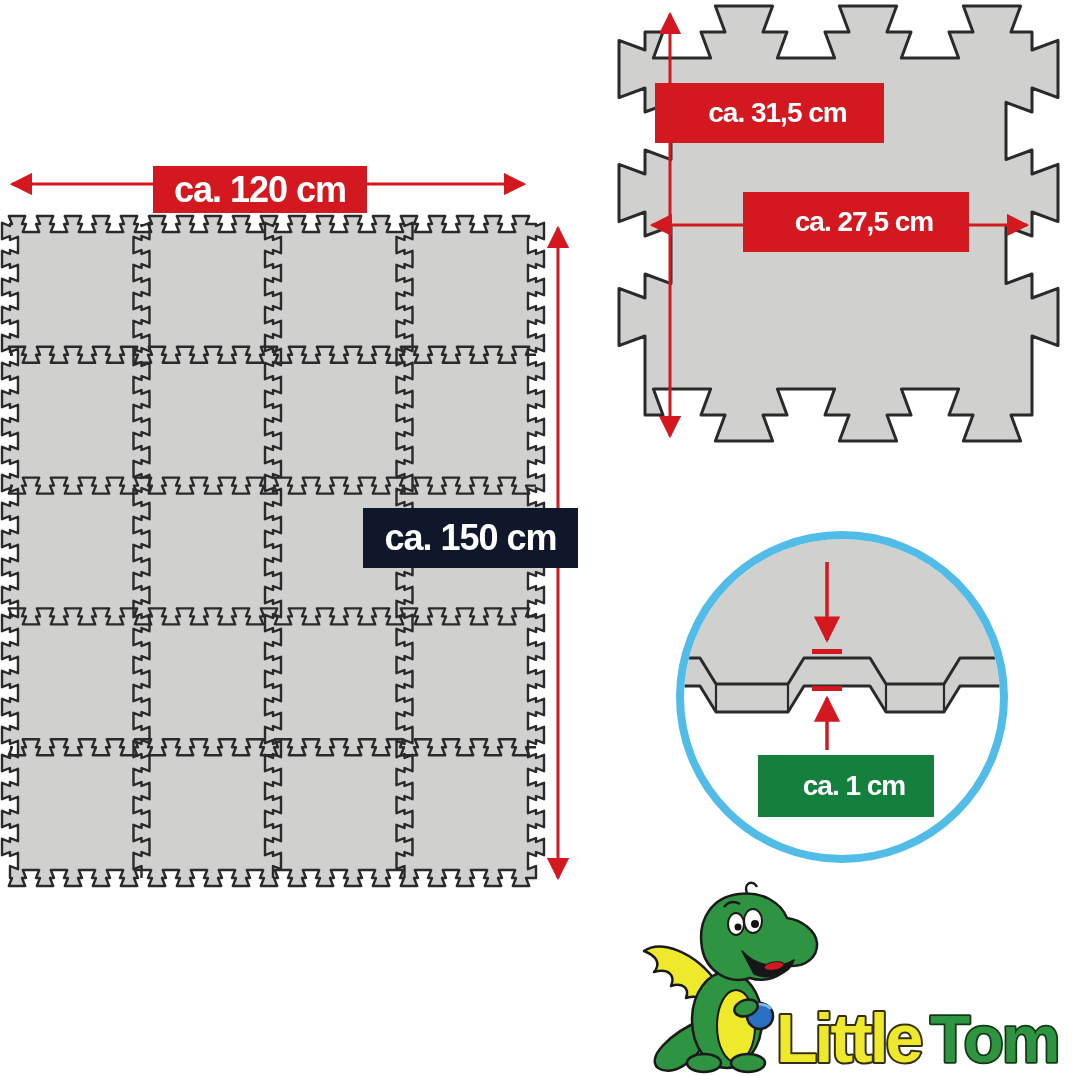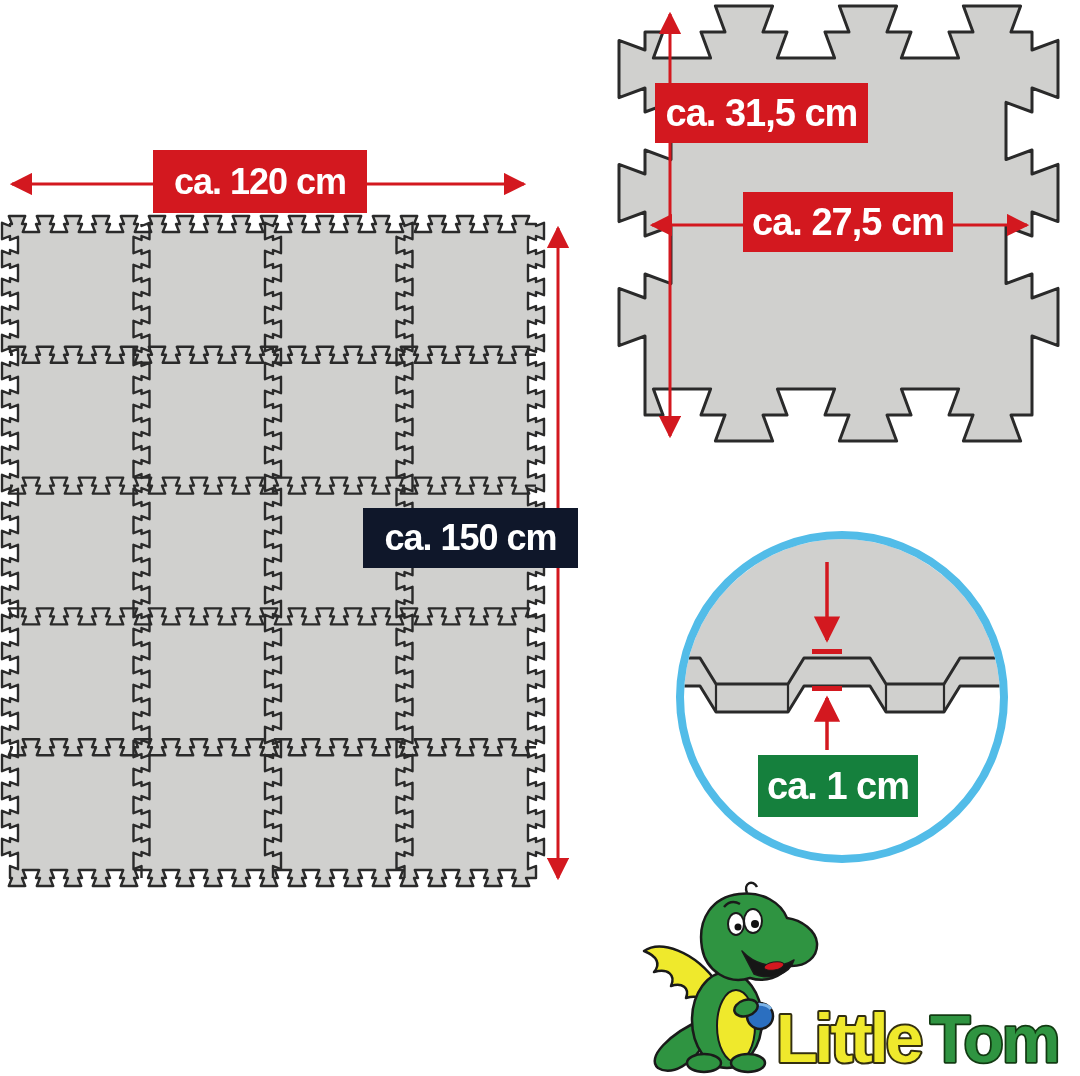--- a/index.html
+++ b/index.html
@@ -7,21 +7,21 @@
     position:relative; width:1080px; height:1076px; overflow:hidden;
     background:#ffffff; font-family:"Liberation Sans", sans-serif;
   }
   #scene { position:absolute; left:0; top:0; z-index:1; }
   .red-label {
     position:absolute; z-index:5;
     display:flex; align-items:center; justify-content:center;
     color:#ffffff; font-weight:bold; font-size:36px; letter-spacing:-1px;
     white-space:nowrap;
   }
-  .red-label.sm { font-size:38px; }
+  .red-label.sm { font-size:28px;padding-left:16px; }
 </style>
 </head>
 <body>
 
 <div class="canvas">
 
   <svg id="scene" width="1080" height="1076" viewBox="0 0 1080 1076">
       <g stroke="#2a2a2a" stroke-width="2.4" stroke-linejoin="round">
         <path d="M10.0,224.0 L12.0,224.0 L8.8,216.0 L25.2,216.0 L22.0,224.0 L26.0,224.0 L22.8,232.0 L39.2,232.0 L36.0,224.0 L40.0,224.0 L36.8,216.0 L53.2,216.0 L50.0,224.0 L54.0,224.0 L50.8,232.0 L67.2,232.0 L64.0,224.0 L68.0,224.0 L64.8,216.0 L81.2,216.0 L78.0,224.0 L82.0,224.0 L78.8,232.0 L95.2,232.0 L92.0,224.0 L96.0,224.0 L92.8,216.0 L109.2,216.0 L106.0,224.0 L110.0,224.0 L106.8,232.0 L123.2,232.0 L120.0,224.0 L124.0,224.0 L120.8,216.0 L137.2,216.0 L134.0,224.0 L138.0,224.0 L134.8,232.0 L151.2,232.0 L148.0,224.0 L152.0,224.0 L148.8,216.0 L165.2,216.0 L162.0,224.0 L166.0,224.0 L162.8,232.0 L179.2,232.0 L176.0,224.0 L180.0,224.0 L176.8,216.0 L193.2,216.0 L190.0,224.0 L194.0,224.0 L190.8,232.0 L207.2,232.0 L204.0,224.0 L208.0,224.0 L204.8,216.0 L221.2,216.0 L218.0,224.0 L222.0,224.0 L218.8,232.0 L235.2,232.0 L232.0,224.0 L236.0,224.0 L232.8,216.0 L249.2,216.0 L246.0,224.0 L250.0,224.0 L246.8,232.0 L263.2,232.0 L260.0,224.0 L264.0,224.0 L260.8,216.0 L277.2,216.0 L274.0,224.0 L278.0,224.0 L274.8,232.0 L291.2,232.0 L288.0,224.0 L292.0,224.0 L288.8,216.0 L305.2,216.0 L302.0,224.0 L306.0,224.0 L302.8,232.0 L319.2,232.0 L316.0,224.0 L320.0,224.0 L316.8,216.0 L333.2,216.0 L330.0,224.0 L334.0,224.0 L330.8,232.0 L347.2,232.0 L344.0,224.0 L348.0,224.0 L344.8,216.0 L361.2,216.0 L358.0,224.0 L362.0,224.0 L358.8,232.0 L375.2,232.0 L372.0,224.0 L376.0,224.0 L372.8,216.0 L389.2,216.0 L386.0,224.0 L390.0,224.0 L386.8,232.0 L403.2,232.0 L400.0,224.0 L404.0,224.0 L400.8,216.0 L417.2,216.0 L414.0,224.0 L418.0,224.0 L414.8,232.0 L431.2,232.0 L428.0,224.0 L432.0,224.0 L428.8,216.0 L445.2,216.0 L442.0,224.0 L446.0,224.0 L442.8,232.0 L459.2,232.0 L456.0,224.0 L460.0,224.0 L456.8,216.0 L473.2,216.0 L470.0,224.0 L474.0,224.0 L470.8,232.0 L487.2,232.0 L484.0,224.0 L488.0,224.0 L484.8,216.0 L501.2,216.0 L498.0,224.0 L502.0,224.0 L498.8,232.0 L515.2,232.0 L512.0,224.0 L516.0,224.0 L512.8,216.0 L529.2,216.0 L526.0,224.0 L536.0,224.0 L536.0,224.0 L536.0,226.0 L544.0,222.8 L544.0,239.2 L536.0,236.0 L536.0,240.0 L528.0,236.8 L528.0,253.2 L536.0,250.0 L536.0,254.0 L544.0,250.8 L544.0,267.2 L536.0,264.0 L536.0,268.0 L528.0,264.8 L528.0,281.2 L536.0,278.0 L536.0,282.0 L544.0,278.8 L544.0,295.2 L536.0,292.0 L536.0,296.0 L528.0,292.8 L528.0,309.2 L536.0,306.0 L536.0,310.0 L544.0,306.8 L544.0,323.2 L536.0,320.0 L536.0,324.0 L528.0,320.8 L528.0,337.2 L536.0,334.0 L536.0,338.0 L544.0,334.8 L544.0,351.2 L536.0,348.0 L536.0,352.0 L528.0,348.8 L528.0,365.2 L536.0,362.0 L536.0,366.0 L544.0,362.8 L544.0,379.2 L536.0,376.0 L536.0,380.0 L528.0,376.8 L528.0,393.2 L536.0,390.0 L536.0,394.0 L544.0,390.8 L544.0,407.2 L536.0,404.0 L536.0,408.0 L528.0,404.8 L528.0,421.2 L536.0,418.0 L536.0,422.0 L544.0,418.8 L544.0,435.2 L536.0,432.0 L536.0,436.0 L528.0,432.8 L528.0,449.2 L536.0,446.0 L536.0,450.0 L544.0,446.8 L544.0,463.2 L536.0,460.0 L536.0,464.0 L528.0,460.8 L528.0,477.2 L536.0,474.0 L536.0,478.0 L544.0,474.8 L544.0,491.2 L536.0,488.0 L536.0,492.0 L528.0,488.8 L528.0,505.2 L536.0,502.0 L536.0,506.0 L544.0,502.8 L544.0,519.2 L536.0,516.0 L536.0,520.0 L528.0,516.8 L528.0,533.2 L536.0,530.0 L536.0,534.0 L544.0,530.8 L544.0,547.2 L536.0,544.0 L536.0,548.0 L528.0,544.8 L528.0,561.2 L536.0,558.0 L536.0,562.0 L544.0,558.8 L544.0,575.2 L536.0,572.0 L536.0,576.0 L528.0,572.8 L528.0,589.2 L536.0,586.0 L536.0,590.0 L544.0,586.8 L544.0,603.2 L536.0,600.0 L536.0,604.0 L528.0,600.8 L528.0,617.2 L536.0,614.0 L536.0,618.0 L544.0,614.8 L544.0,631.2 L536.0,628.0 L536.0,632.0 L528.0,628.8 L528.0,645.2 L536.0,642.0 L536.0,646.0 L544.0,642.8 L544.0,659.2 L536.0,656.0 L536.0,660.0 L528.0,656.8 L528.0,673.2 L536.0,670.0 L536.0,674.0 L544.0,670.8 L544.0,687.2 L536.0,684.0 L536.0,688.0 L528.0,684.8 L528.0,701.2 L536.0,698.0 L536.0,702.0 L544.0,698.8 L544.0,715.2 L536.0,712.0 L536.0,716.0 L528.0,712.8 L528.0,729.2 L536.0,726.0 L536.0,730.0 L544.0,726.8 L544.0,743.2 L536.0,740.0 L536.0,744.0 L528.0,740.8 L528.0,757.2 L536.0,754.0 L536.0,758.0 L544.0,754.8 L544.0,771.2 L536.0,768.0 L536.0,772.0 L528.0,768.8 L528.0,785.2 L536.0,782.0 L536.0,786.0 L544.0,782.8 L544.0,799.2 L536.0,796.0 L536.0,800.0 L528.0,796.8 L528.0,813.2 L536.0,810.0 L536.0,814.0 L544.0,810.8 L544.0,827.2 L536.0,824.0 L536.0,828.0 L528.0,824.8 L528.0,841.2 L536.0,838.0 L536.0,842.0 L544.0,838.8 L544.0,855.2 L536.0,852.0 L536.0,856.0 L528.0,852.8 L528.0,869.2 L536.0,866.0 L536.0,878.0 L536.0,878.0 L526.0,878.0 L529.2,886.0 L512.8,886.0 L516.0,878.0 L512.0,878.0 L515.2,870.0 L498.8,870.0 L502.0,878.0 L498.0,878.0 L501.2,886.0 L484.8,886.0 L488.0,878.0 L484.0,878.0 L487.2,870.0 L470.8,870.0 L474.0,878.0 L470.0,878.0 L473.2,886.0 L456.8,886.0 L460.0,878.0 L456.0,878.0 L459.2,870.0 L442.8,870.0 L446.0,878.0 L442.0,878.0 L445.2,886.0 L428.8,886.0 L432.0,878.0 L428.0,878.0 L431.2,870.0 L414.8,870.0 L418.0,878.0 L414.0,878.0 L417.2,886.0 L400.8,886.0 L404.0,878.0 L400.0,878.0 L403.2,870.0 L386.8,870.0 L390.0,878.0 L386.0,878.0 L389.2,886.0 L372.8,886.0 L376.0,878.0 L372.0,878.0 L375.2,870.0 L358.8,870.0 L362.0,878.0 L358.0,878.0 L361.2,886.0 L344.8,886.0 L348.0,878.0 L344.0,878.0 L347.2,870.0 L330.8,870.0 L334.0,878.0 L330.0,878.0 L333.2,886.0 L316.8,886.0 L320.0,878.0 L316.0,878.0 L319.2,870.0 L302.8,870.0 L306.0,878.0 L302.0,878.0 L305.2,886.0 L288.8,886.0 L292.0,878.0 L288.0,878.0 L291.2,870.0 L274.8,870.0 L278.0,878.0 L274.0,878.0 L277.2,886.0 L260.8,886.0 L264.0,878.0 L260.0,878.0 L263.2,870.0 L246.8,870.0 L250.0,878.0 L246.0,878.0 L249.2,886.0 L232.8,886.0 L236.0,878.0 L232.0,878.0 L235.2,870.0 L218.8,870.0 L222.0,878.0 L218.0,878.0 L221.2,886.0 L204.8,886.0 L208.0,878.0 L204.0,878.0 L207.2,870.0 L190.8,870.0 L194.0,878.0 L190.0,878.0 L193.2,886.0 L176.8,886.0 L180.0,878.0 L176.0,878.0 L179.2,870.0 L162.8,870.0 L166.0,878.0 L162.0,878.0 L165.2,886.0 L148.8,886.0 L152.0,878.0 L148.0,878.0 L151.2,870.0 L134.8,870.0 L138.0,878.0 L134.0,878.0 L137.2,886.0 L120.8,886.0 L124.0,878.0 L120.0,878.0 L123.2,870.0 L106.8,870.0 L110.0,878.0 L106.0,878.0 L109.2,886.0 L92.8,886.0 L96.0,878.0 L92.0,878.0 L95.2,870.0 L78.8,870.0 L82.0,878.0 L78.0,878.0 L81.2,886.0 L64.8,886.0 L68.0,878.0 L64.0,878.0 L67.2,870.0 L50.8,870.0 L54.0,878.0 L50.0,878.0 L53.2,886.0 L36.8,886.0 L40.0,878.0 L36.0,878.0 L39.2,870.0 L22.8,870.0 L26.0,878.0 L22.0,878.0 L25.2,886.0 L8.8,886.0 L12.0,878.0 L10.0,878.0 L10.0,878.0 L10.0,866.0 L18.0,869.2 L18.0,852.8 L10.0,856.0 L10.0,852.0 L2.0,855.2 L2.0,838.8 L10.0,842.0 L10.0,838.0 L18.0,841.2 L18.0,824.8 L10.0,828.0 L10.0,824.0 L2.0,827.2 L2.0,810.8 L10.0,814.0 L10.0,810.0 L18.0,813.2 L18.0,796.8 L10.0,800.0 L10.0,796.0 L2.0,799.2 L2.0,782.8 L10.0,786.0 L10.0,782.0 L18.0,785.2 L18.0,768.8 L10.0,772.0 L10.0,768.0 L2.0,771.2 L2.0,754.8 L10.0,758.0 L10.0,754.0 L18.0,757.2 L18.0,740.8 L10.0,744.0 L10.0,740.0 L2.0,743.2 L2.0,726.8 L10.0,730.0 L10.0,726.0 L18.0,729.2 L18.0,712.8 L10.0,716.0 L10.0,712.0 L2.0,715.2 L2.0,698.8 L10.0,702.0 L10.0,698.0 L18.0,701.2 L18.0,684.8 L10.0,688.0 L10.0,684.0 L2.0,687.2 L2.0,670.8 L10.0,674.0 L10.0,670.0 L18.0,673.2 L18.0,656.8 L10.0,660.0 L10.0,656.0 L2.0,659.2 L2.0,642.8 L10.0,646.0 L10.0,642.0 L18.0,645.2 L18.0,628.8 L10.0,632.0 L10.0,628.0 L2.0,631.2 L2.0,614.8 L10.0,618.0 L10.0,614.0 L18.0,617.2 L18.0,600.8 L10.0,604.0 L10.0,600.0 L2.0,603.2 L2.0,586.8 L10.0,590.0 L10.0,586.0 L18.0,589.2 L18.0,572.8 L10.0,576.0 L10.0,572.0 L2.0,575.2 L2.0,558.8 L10.0,562.0 L10.0,558.0 L18.0,561.2 L18.0,544.8 L10.0,548.0 L10.0,544.0 L2.0,547.2 L2.0,530.8 L10.0,534.0 L10.0,530.0 L18.0,533.2 L18.0,516.8 L10.0,520.0 L10.0,516.0 L2.0,519.2 L2.0,502.8 L10.0,506.0 L10.0,502.0 L18.0,505.2 L18.0,488.8 L10.0,492.0 L10.0,488.0 L2.0,491.2 L2.0,474.8 L10.0,478.0 L10.0,474.0 L18.0,477.2 L18.0,460.8 L10.0,464.0 L10.0,460.0 L2.0,463.2 L2.0,446.8 L10.0,450.0 L10.0,446.0 L18.0,449.2 L18.0,432.8 L10.0,436.0 L10.0,432.0 L2.0,435.2 L2.0,418.8 L10.0,422.0 L10.0,418.0 L18.0,421.2 L18.0,404.8 L10.0,408.0 L10.0,404.0 L2.0,407.2 L2.0,390.8 L10.0,394.0 L10.0,390.0 L18.0,393.2 L18.0,376.8 L10.0,380.0 L10.0,376.0 L2.0,379.2 L2.0,362.8 L10.0,366.0 L10.0,362.0 L18.0,365.2 L18.0,348.8 L10.0,352.0 L10.0,348.0 L2.0,351.2 L2.0,334.8 L10.0,338.0 L10.0,334.0 L18.0,337.2 L18.0,320.8 L10.0,324.0 L10.0,320.0 L2.0,323.2 L2.0,306.8 L10.0,310.0 L10.0,306.0 L18.0,309.2 L18.0,292.8 L10.0,296.0 L10.0,292.0 L2.0,295.2 L2.0,278.8 L10.0,282.0 L10.0,278.0 L18.0,281.2 L18.0,264.8 L10.0,268.0 L10.0,264.0 L2.0,267.2 L2.0,250.8 L10.0,254.0 L10.0,250.0 L18.0,253.2 L18.0,236.8 L10.0,240.0 L10.0,236.0 L2.0,239.2 L2.0,222.8 L10.0,226.0 L10.0,224.0 Z" fill="#d0d0ce"></path>
         <path d="M10.0,354.8 L12.0,354.8 L8.8,346.8 L25.2,346.8 L22.0,354.8 L26.0,354.8 L22.8,362.8 L39.2,362.8 L36.0,354.8 L40.0,354.8 L36.8,346.8 L53.2,346.8 L50.0,354.8 L54.0,354.8 L50.8,362.8 L67.2,362.8 L64.0,354.8 L68.0,354.8 L64.8,346.8 L81.2,346.8 L78.0,354.8 L82.0,354.8 L78.8,362.8 L95.2,362.8 L92.0,354.8 L96.0,354.8 L92.8,346.8 L109.2,346.8 L106.0,354.8 L110.0,354.8 L106.8,362.8 L123.2,362.8 L120.0,354.8 L124.0,354.8 L120.8,346.8 L137.2,346.8 L134.0,354.8 L138.0,354.8 L134.8,362.8 L151.2,362.8 L148.0,354.8 L152.0,354.8 L148.8,346.8 L165.2,346.8 L162.0,354.8 L166.0,354.8 L162.8,362.8 L179.2,362.8 L176.0,354.8 L180.0,354.8 L176.8,346.8 L193.2,346.8 L190.0,354.8 L194.0,354.8 L190.8,362.8 L207.2,362.8 L204.0,354.8 L208.0,354.8 L204.8,346.8 L221.2,346.8 L218.0,354.8 L222.0,354.8 L218.8,362.8 L235.2,362.8 L232.0,354.8 L236.0,354.8 L232.8,346.8 L249.2,346.8 L246.0,354.8 L250.0,354.8 L246.8,362.8 L263.2,362.8 L260.0,354.8 L264.0,354.8 L260.8,346.8 L277.2,346.8 L274.0,354.8 L278.0,354.8 L274.8,362.8 L291.2,362.8 L288.0,354.8 L292.0,354.8 L288.8,346.8 L305.2,346.8 L302.0,354.8 L306.0,354.8 L302.8,362.8 L319.2,362.8 L316.0,354.8 L320.0,354.8 L316.8,346.8 L333.2,346.8 L330.0,354.8 L334.0,354.8 L330.8,362.8 L347.2,362.8 L344.0,354.8 L348.0,354.8 L344.8,346.8 L361.2,346.8 L358.0,354.8 L362.0,354.8 L358.8,362.8 L375.2,362.8 L372.0,354.8 L376.0,354.8 L372.8,346.8 L389.2,346.8 L386.0,354.8 L390.0,354.8 L386.8,362.8 L403.2,362.8 L400.0,354.8 L404.0,354.8 L400.8,346.8 L417.2,346.8 L414.0,354.8 L418.0,354.8 L414.8,362.8 L431.2,362.8 L428.0,354.8 L432.0,354.8 L428.8,346.8 L445.2,346.8 L442.0,354.8 L446.0,354.8 L442.8,362.8 L459.2,362.8 L456.0,354.8 L460.0,354.8 L456.8,346.8 L473.2,346.8 L470.0,354.8 L474.0,354.8 L470.8,362.8 L487.2,362.8 L484.0,354.8 L488.0,354.8 L484.8,346.8 L501.2,346.8 L498.0,354.8 L502.0,354.8 L498.8,362.8 L515.2,362.8 L512.0,354.8 L516.0,354.8 L512.8,346.8 L529.2,346.8 L526.0,354.8 L536.0,354.8" fill="none"></path>
@@ -82,21 +82,21 @@
           <circle cx="738" cy="927" r="3.5" fill="#111" stroke="none"></circle>
           <circle cx="755" cy="924" r="4" fill="#111" stroke="none"></circle>
           <path d="M724,907 Q731,899 740,904" fill="none" stroke-width="2.5"></path>
           <path d="M747,893 C743,883 753,879 757,887" fill="none" stroke-width="2.5"></path>
         </g>
         <text x="776" y="1062" font-family="&quot;Liberation Sans&quot;, sans-serif" font-size="68" font-weight="bold" letter-spacing="-3" fill="#efe92c" stroke="#332f10" stroke-width="4" paint-order="stroke">Little</text>
         <text x="930" y="1062" font-family="&quot;Liberation Sans&quot;, sans-serif" font-size="66" font-weight="bold" letter-spacing="-2" fill="#2f9441" stroke="#123a12" stroke-width="3.5" paint-order="stroke">Tom</text>
       </g>
     </svg>
 
-  <div class="red-label" style="left: 153px; top: 150px; width: 214px; height: 63px; background: rgb(211, 24, 31);">ca. 120 cm</div>
+  <div class="red-label" style="left: 153px; top: 166px; width: 214px; height: 47px; background: rgb(211, 24, 31);">ca. 120 cm</div>
 
   <div class="red-label" style="left: 363px; top: 508px; width: 215px; height: 60px; background: #0f172a;">ca. 150 cm</div>
 
   <div class="red-label sm" style="left: 655px; top: 83px; width: 213px; height: 60px; background: rgb(211, 24, 31);">ca. 31,5 cm</div>
 
   <div class="red-label sm" style="left: 743px; top: 192px; width: 210px; height: 60px; background: rgb(211, 24, 31);">ca. 27,5 cm</div>
 
   <div class="red-label sm" style="left: 758px; top: 755px; width: 160px; height: 62px; background: #15803d;">ca. 1 cm</div>
 
 </div>

